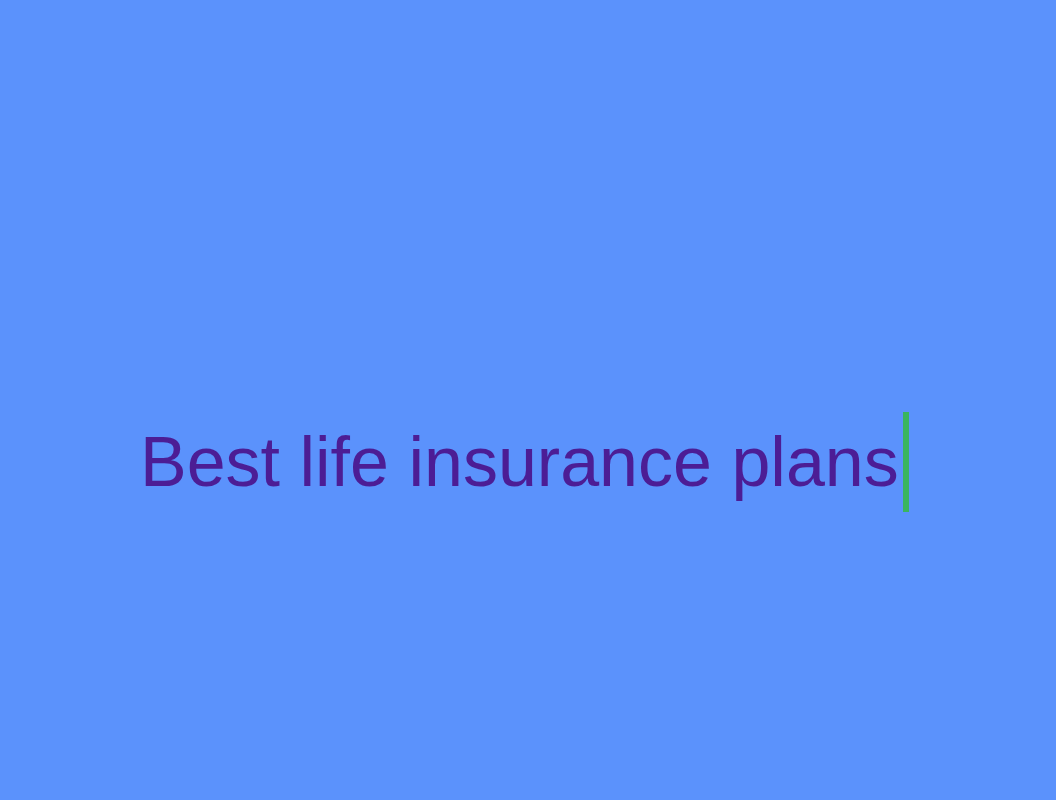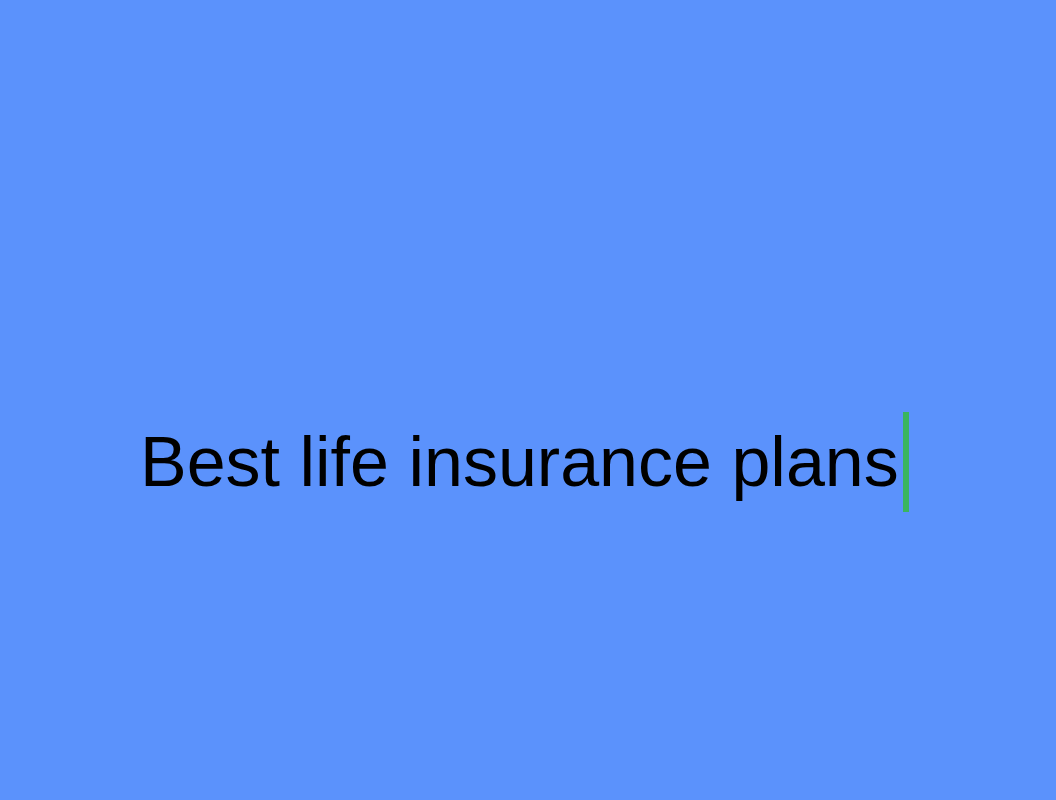--- a/index.html
+++ b/index.html
@@ -54,19 +54,19 @@
     flex: 0 0 auto;
   }
 </style>
 </head>
 <body>
 
 <div id="canvas" style="background: rgb(91, 146, 252); width: 1056px; height: 800px;">
 
   <div id="text-line">
 
-    <span id="headline-text" title="Enter title" style="color: #000000; font-size: 70px;">Best life insurance plans</span>
+    <span id="headline-text" title="Enter title" style="color: #4c1d95; font-size: 70px;">Best life insurance plans</span>
 
     <span id="text-caret" style="background: rgb(58, 181, 95); width: 6px; height: 100px; display: inline-block;"></span>
 
   </div>
 
 </div>
 
 </body></html>

